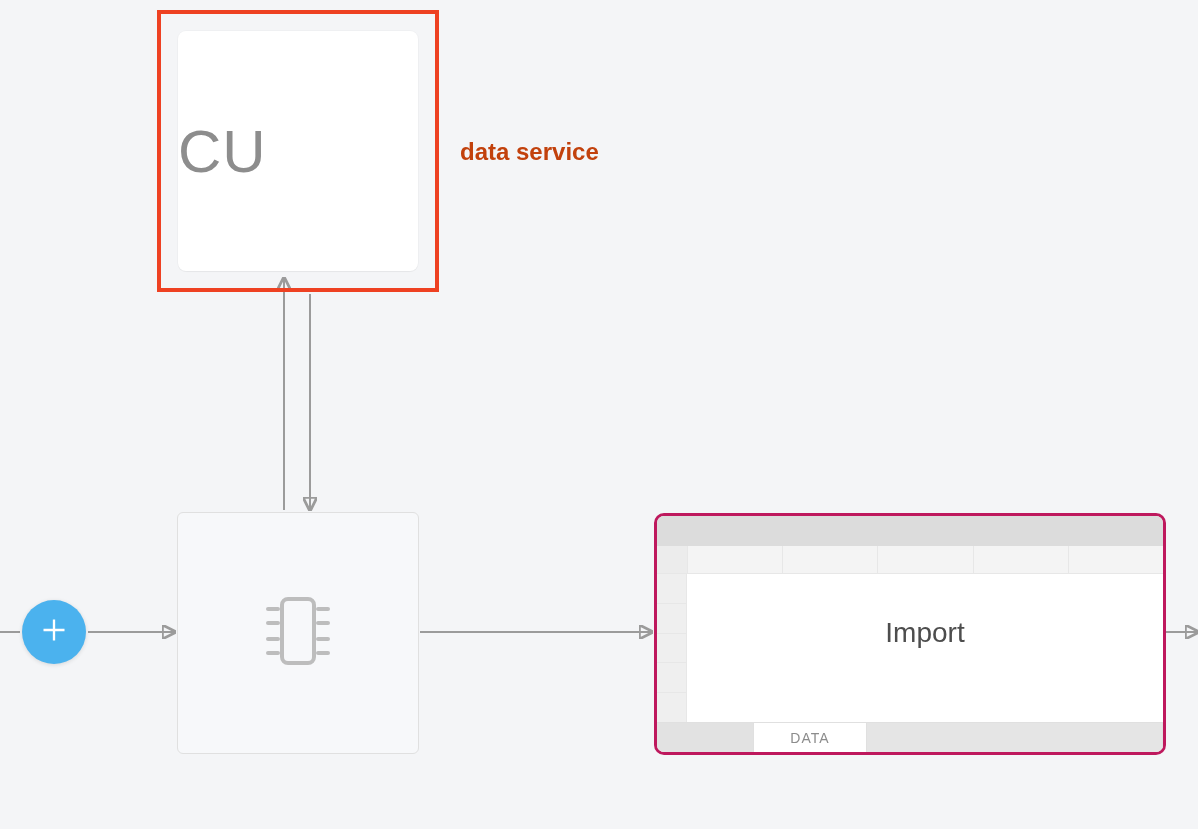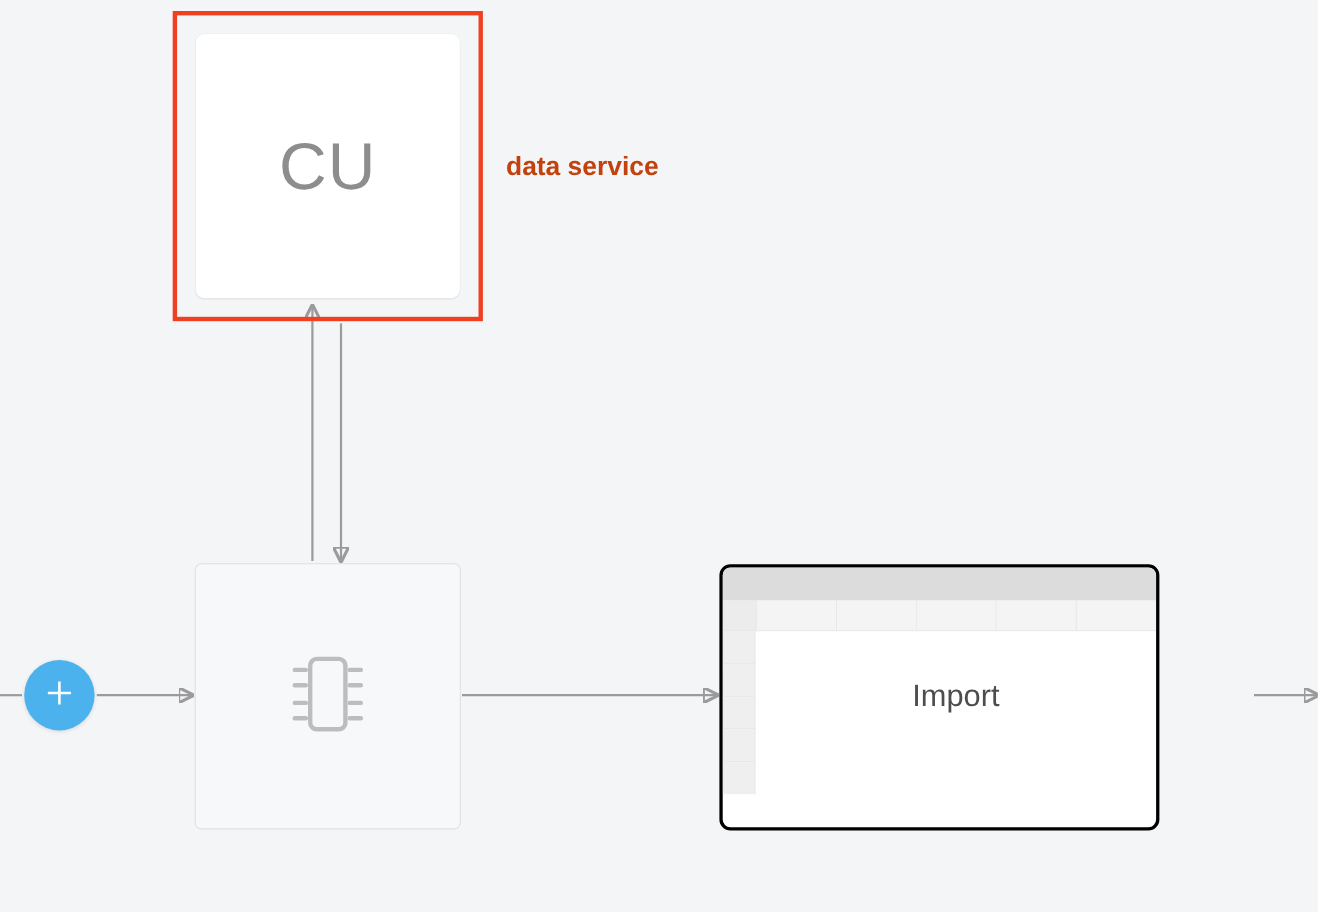--- a/index.html
+++ b/index.html
@@ -45,21 +45,21 @@
     position: absolute;
     left: 178px;
     top: 31px;
     width: 240px;
     height: 240px;
     background: #ffffff;
     border-radius: 8px;
     box-shadow: 0 1px 1px rgba(0,0,0,0.04), 0 0 0 1px rgba(0,0,0,0.02);
     display: flex;
     align-items: center;
-    justify-content: center;
+    justify-content: flex-start;
   }
   .cu-text {
     font-size: 60px;
     font-weight: 500;
     letter-spacing: 1px;
     color: #8d8d8d;
   }
   .cu-label {
     position: absolute;
     left: 460px;
@@ -108,23 +108,23 @@
     box-shadow: 0 1px 4px rgba(0,0,0,0.12);
     cursor: pointer;
   }
   .add-btn svg { width: 28px; height: 28px; }
 
   
   .import-card {
     position: absolute;
     left: 654px;
     top: 513px;
-    width: 400px;
+    width: 512px;
     height: 242px;
-    border: 3px solid #000000;
+    border: 3px solid #be185d;
     border-radius: 10px;
     background: #ffffff;
     box-sizing: border-box;
     overflow: hidden;
   }
   .import-card .topbar {
     height: 30px;
     background: #dcdcdc;
   }
   .import-card .hdr-row {
@@ -256,15 +256,20 @@
         <div></div>
           <div></div>
           <div></div>
           <div></div>
           <div style="border-bottom:none;"></div>
       </div>
       <div class="sheet">
         <span class="import-text">Import</span>
       </div>
     </div>
+    <div class="footer">
+      <div class="fc pad"></div>
+      <div class="fc data">DATA</div>
+      <div class="fc rest"></div>
+    </div>
   </div>
 
 </div>
 
 </body></html>

